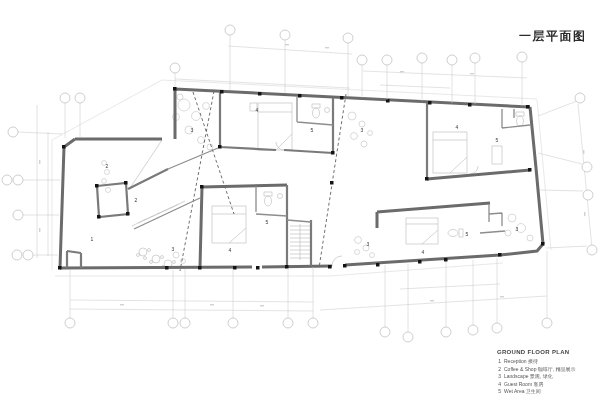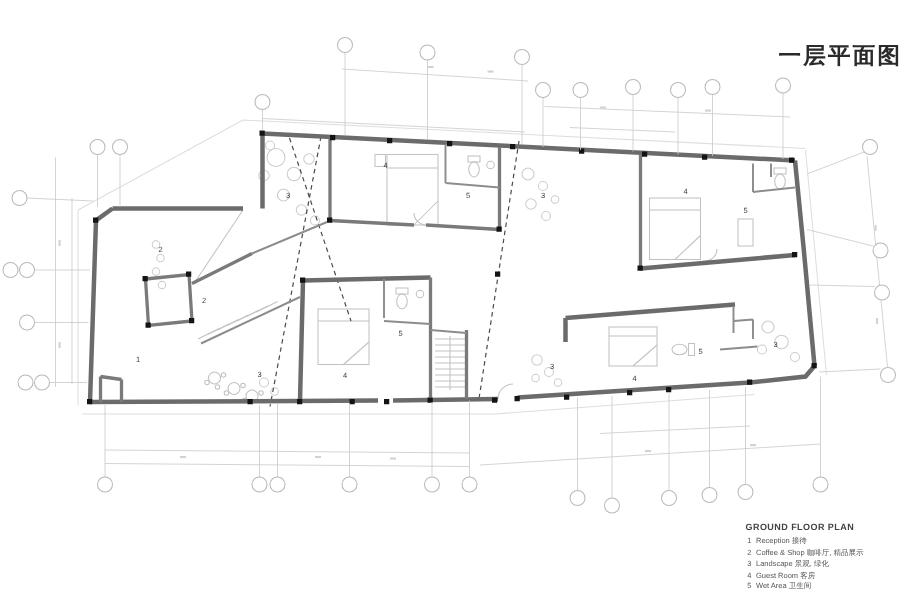--- a/index.html
+++ b/index.html
@@ -14,21 +14,21 @@
   .tree{stroke:#cccccc;stroke-width:0.7;fill:none;}
   .dim{stroke:#cbcbcb;stroke-width:0.55;fill:none;}
   .site{stroke:#dedede;stroke-width:0.7;fill:none;}
   .dash{stroke:#4a4a4a;stroke-width:0.8;fill:none;stroke-dasharray:3 2.5;}
   .col{fill:#141414;}
   .bubble{fill:#ffffff;stroke:#b9b9b9;stroke-width:0.7;}
   .stem{stroke:#c9c9c9;stroke-width:0.55;}
   .room-label{font:5px "Liberation Sans",sans-serif;fill:#3a3a3a;text-anchor:middle;}
   .dimnum{fill:#d2d2d2;}
   
-  #drawing-title{position:absolute;left:519px;top:28px;font-size:15px;font-weight:bold;
+  #drawing-title{position:absolute;left:519px;top:28px;font-size:12px;font-weight:bold;
      letter-spacing:1.5px;color:#2a2a2a;white-space:nowrap;}
   #legend{position:absolute;left:497px;top:349px;width:100px;}
   #legend-title{font-size:6px;font-weight:bold;color:#444;margin-bottom:3px;letter-spacing:0.3px;}
   .legend-item{font-size:5px;color:#555;line-height:1.5;display:flex;gap:3px;white-space:nowrap;}
   .legend-num{width:4px;text-align:right;flex:none;}
 </style>
 </head>
 <body>
 
 <div id="page">

